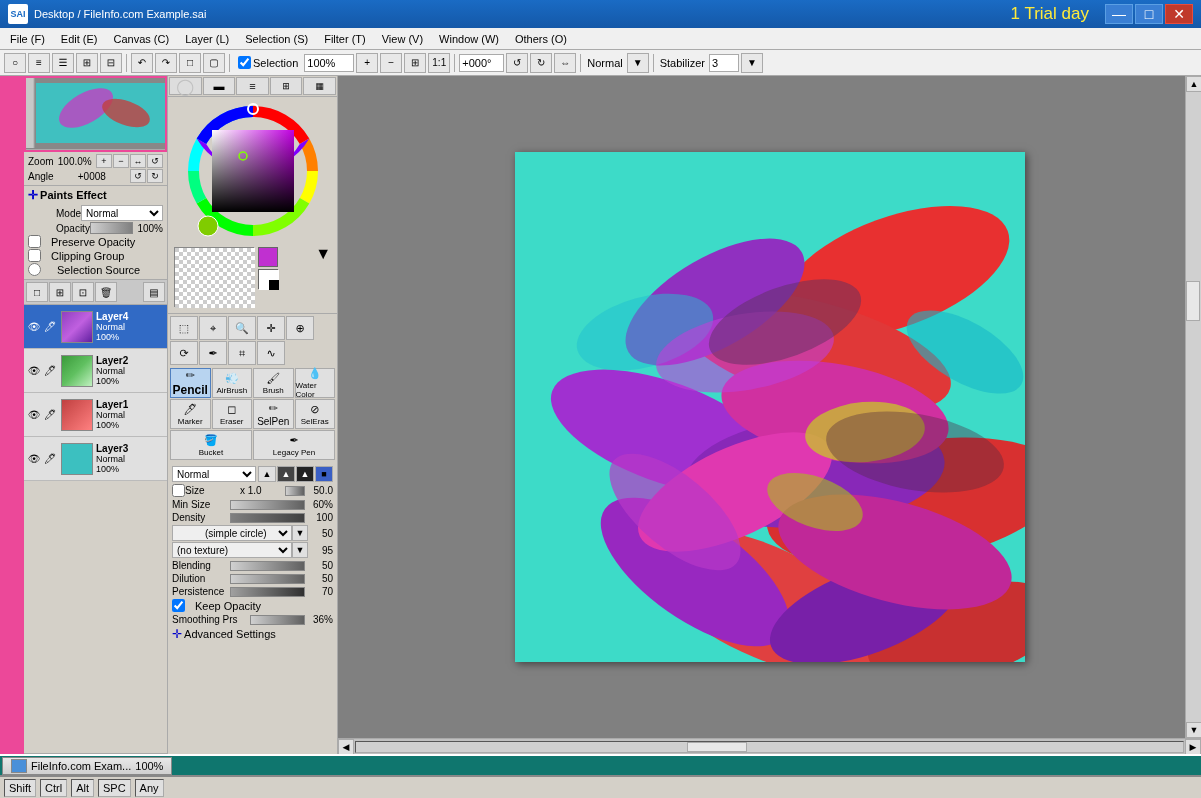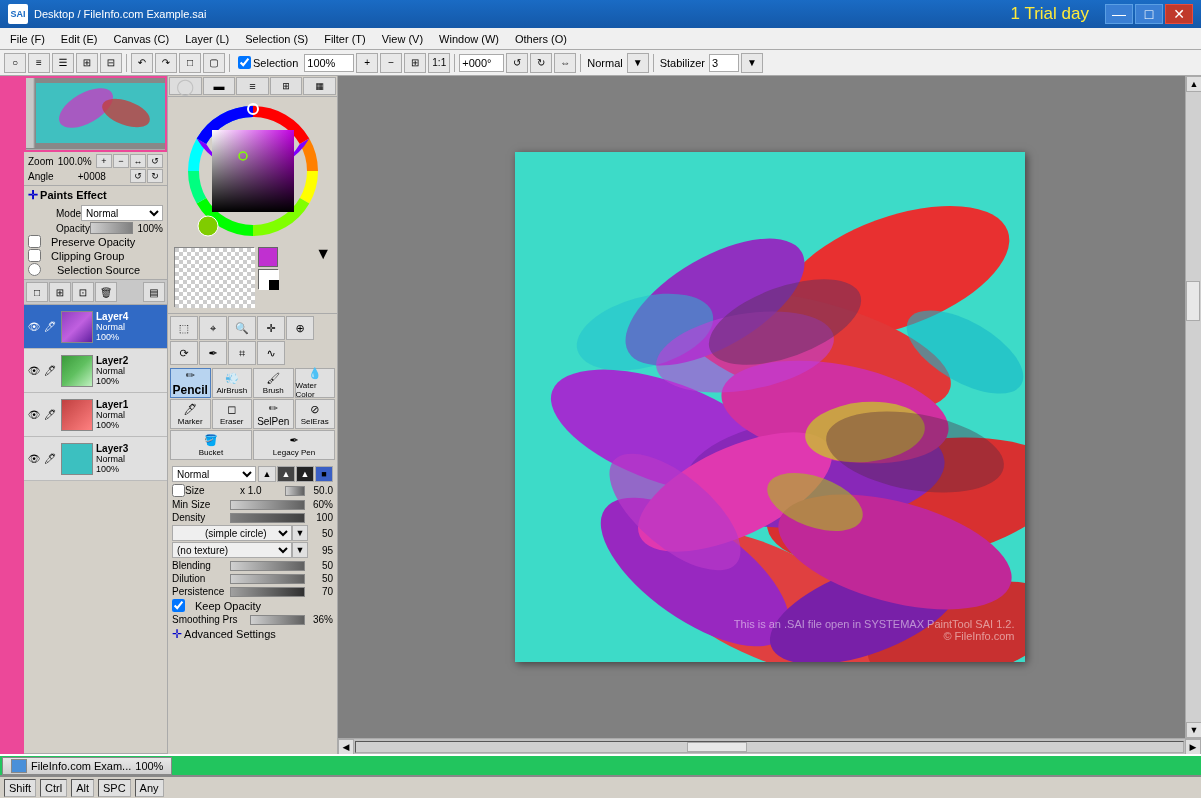--- a/index.html
+++ b/index.html
@@ -253,21 +253,21 @@
       align-items: center;
     }
     .scroll-btn { width: 16px; height: 16px; background: #e0e0e0; border: 1px solid #aaa; display: flex; align-items: center; justify-content: center; font-size: 9px; cursor: pointer; }
     .scroll-track { flex: 1; height: 12px; background: #d0d0d0; border: 1px inset #aaa; margin: 0 1px; position: relative; }
     .scroll-thumb { width: 60px; height: 10px; background: #e8e8e8; border: 1px solid #aaa; position: absolute; left: 40%; top: 0; }
     #watermark { position: absolute; bottom: 20px; right: 10px; color: rgba(255,255,255,0.5); font-size: 11px; text-align: right; }
 
     
     #taskbar {
       height: 22px;
-      background: #22c55e;
+      background: #0f766e;
       border-top: 2px solid #fff;
       border-bottom: 1px solid #888;
       display: flex;
       align-items: center;
       padding: 0 2px;
     }
     #taskbar-item {
       background: linear-gradient(to bottom, #e8e8e8, #d0d0d0);
       border: 1px solid #888;
       height: 18px;
@@ -794,24 +794,20 @@
           <ellipse cx="130" cy="180" rx="70" ry="35" fill="#20c0d0" opacity="0.5" transform="rotate(-15 130 180)"></ellipse>
           <ellipse cx="450" cy="200" rx="65" ry="30" fill="#18b8c8" opacity="0.6" transform="rotate(30 450 200)"></ellipse>
 
           <ellipse cx="230" cy="200" rx="90" ry="38" fill="#c040d8" opacity="0.6" transform="rotate(-10 230 200)"></ellipse>
           <ellipse cx="160" cy="360" rx="80" ry="36" fill="#b838c8" opacity="0.7" transform="rotate(40 160 360)"></ellipse>
 
           <ellipse cx="270" cy="170" rx="80" ry="35" fill="#60306080" transform="rotate(-20 270 170)"></ellipse>
           <ellipse cx="400" cy="300" rx="90" ry="38" fill="#50284060" transform="rotate(10 400 300)"></ellipse>
         </svg>
 
-        <div id="watermark">
-          <div>This is an .SAI file open in SYSTEMAX PaintTool SAI 1.2.</div>
-          <div>© FileInfo.com</div>
-        </div>
       </div>
 
       <div style="position:absolute; right:0; top:0; bottom:0; width:16px; background:#c0c0c0; border-left:1px solid #aaa; display:flex; flex-direction:column;">
         <div class="scroll-btn">▲</div>
         <div style="flex:1; background:#d0d0d0; position:relative;">
           <div style="width:14px; height:40px; background:#e8e8e8; border:1px solid #aaa; position:absolute; top:30%;"></div>
         </div>
         <div class="scroll-btn">▼</div>
       </div>
     </div>

